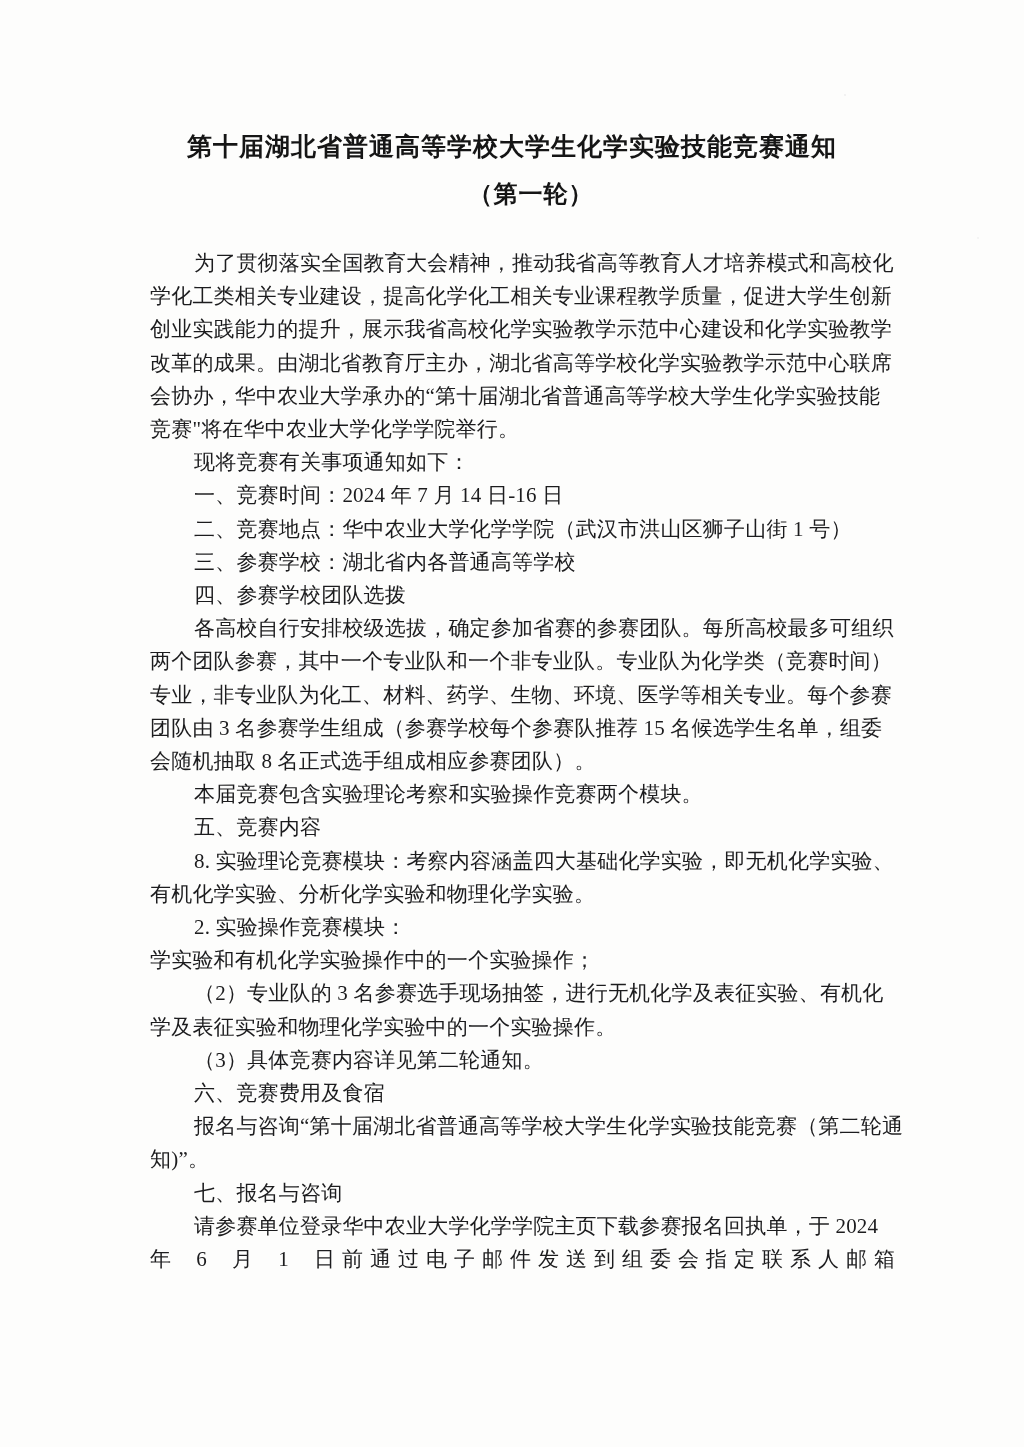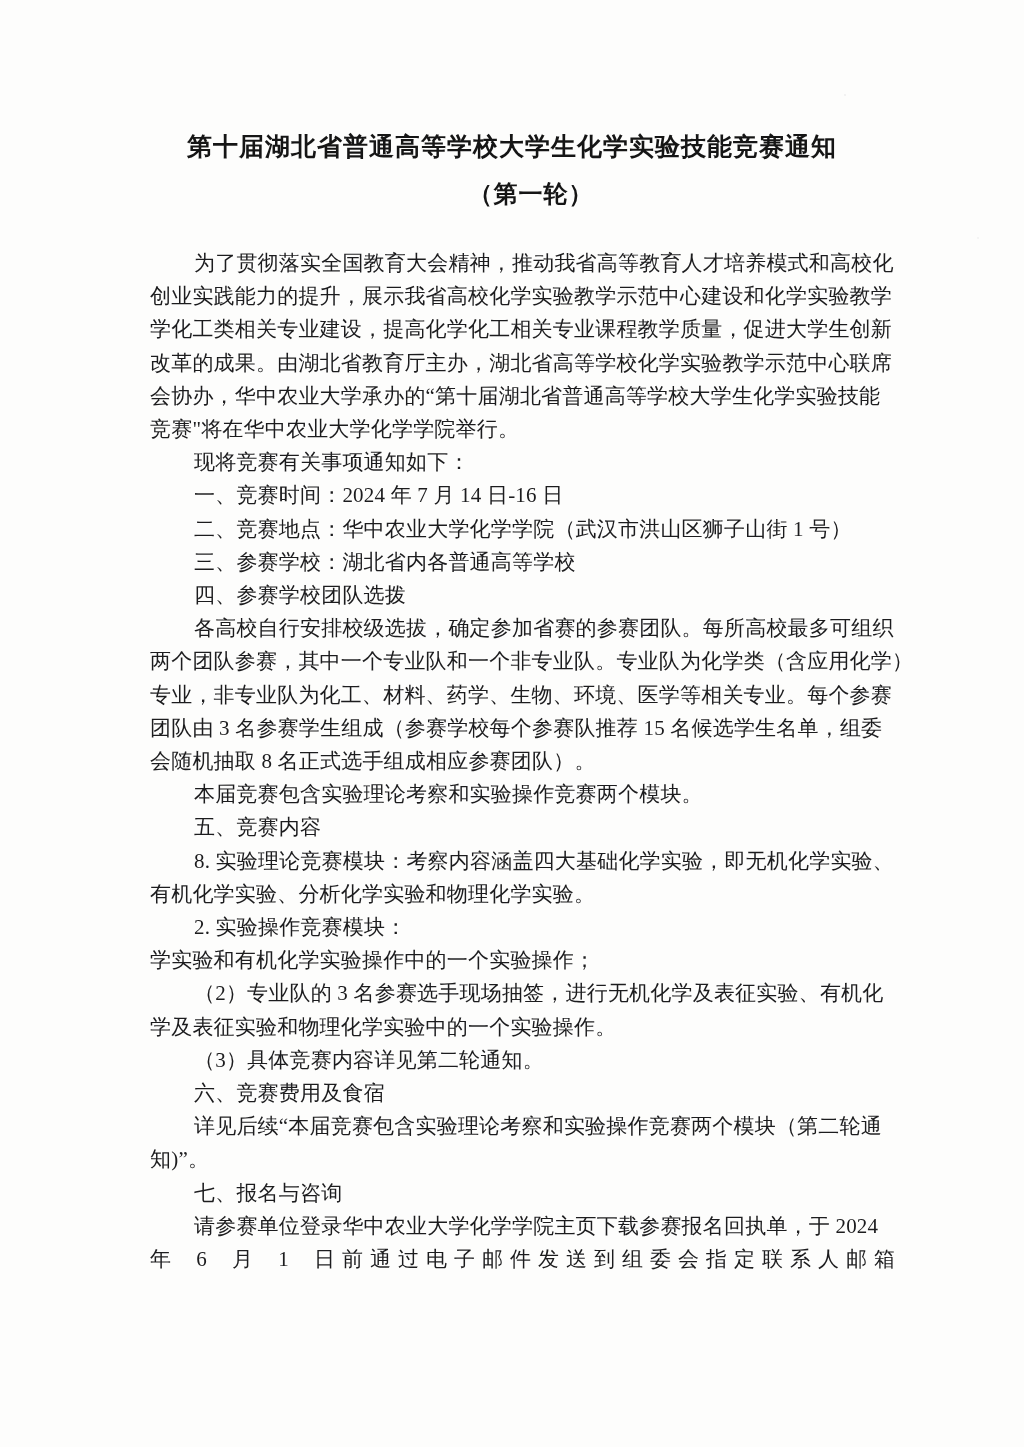--- a/index.html
+++ b/index.html
@@ -74,45 +74,45 @@
 </head>
 <body>
 
 <div class="page">
 
   <h1 class="doc-title">第十届湖北省普通高等学校大学生化学实验技能竞赛通知</h1>
   <h2 class="doc-subtitle">（第一轮）</h2>
 
   <div class="doc-body">
     <p class="ln ind">为了贯彻落实全国教育大会精神，推动我省高等教育人才培养模式和高校化</p>
+    <p class="ln">学化工类相关专业建设，提高化学化工相关专业课程教学质量，促进大学生创新</p>
     <p class="ln">创业实践能力的提升，展示我省高校化学实验教学示范中心建设和化学实验教学</p>
-    <p class="ln">学化工类相关专业建设，提高化学化工相关专业课程教学质量，促进大学生创新</p>
     <p class="ln">改革的成果。由湖北省教育厅主办，湖北省高等学校化学实验教学示范中心联席</p>
     <p class="ln">会协办，华中农业大学承办的“第十届湖北省普通高等学校大学生化学实验技能</p>
     <p class="ln">竞赛"将在华中农业大学化学学院举行。</p>
     <p class="ln ind">现将竞赛有关事项通知如下：</p>
     <p class="ln ind">一、竞赛时间：2024 年 7 月 14 日-16 日</p>
     <p class="ln ind">二、竞赛地点：华中农业大学化学学院（武汉市洪山区狮子山街 1 号）</p>
     <p class="ln ind">三、参赛学校：湖北省内各普通高等学校</p>
     <p class="ln ind">四、参赛学校团队选拨</p>
     <p class="ln ind">各高校自行安排校级选拔，确定参加省赛的参赛团队。每所高校最多可组织</p>
-    <p class="ln">两个团队参赛，其中一个专业队和一个非专业队。专业队为化学类（含应用化学）</p>
+    <p class="ln">两个团队参赛，其中一个专业队和一个非专业队。专业队为化学类（竞赛时间）</p>
     <p class="ln">专业，非专业队为化工、材料、药学、生物、环境、医学等相关专业。每个参赛</p>
     <p class="ln">团队由 3 名参赛学生组成（参赛学校每个参赛队推荐 15 名候选学生名单，组委</p>
     <p class="ln">会随机抽取 8 名正式选手组成相应参赛团队）。</p>
     <p class="ln ind">本届竞赛包含实验理论考察和实验操作竞赛两个模块。</p>
     <p class="ln ind">五、竞赛内容</p>
     <p class="ln ind">8. 实验理论竞赛模块：考察内容涵盖四大基础化学实验，即无机化学实验、</p>
     <p class="ln">有机化学实验、分析化学实验和物理化学实验。</p>
     <p class="ln ind">2. 实验操作竞赛模块：</p>
     <p class="ln">学实验和有机化学实验操作中的一个实验操作；</p>
     <p class="ln ind">（2）专业队的 3 名参赛选手现场抽签，进行无机化学及表征实验、有机化</p>
     <p class="ln">学及表征实验和物理化学实验中的一个实验操作。</p>
     <p class="ln ind">（3）具体竞赛内容详见第二轮通知。</p>
     <p class="ln ind">六、竞赛费用及食宿</p>
-    <p class="ln ind">详见后续“本届竞赛包含实验理论考察和实验操作竞赛两个模块（第二轮通</p>
+    <p class="ln ind">报名与咨询“第十届湖北省普通高等学校大学生化学实验技能竞赛（第二轮通</p>
     <p class="ln">知)”。</p>
     <p class="ln ind">七、报名与咨询</p>
     <p class="ln ind">请参赛单位登录华中农业大学化学学院主页下载参赛报名回执单，于 2024</p>
     <p class="ln spread">年 6 月 1 日前通过电子邮件发送到组委会指定联系人邮箱</p>
   </div>
 
 </div>
 
 </body></html>

